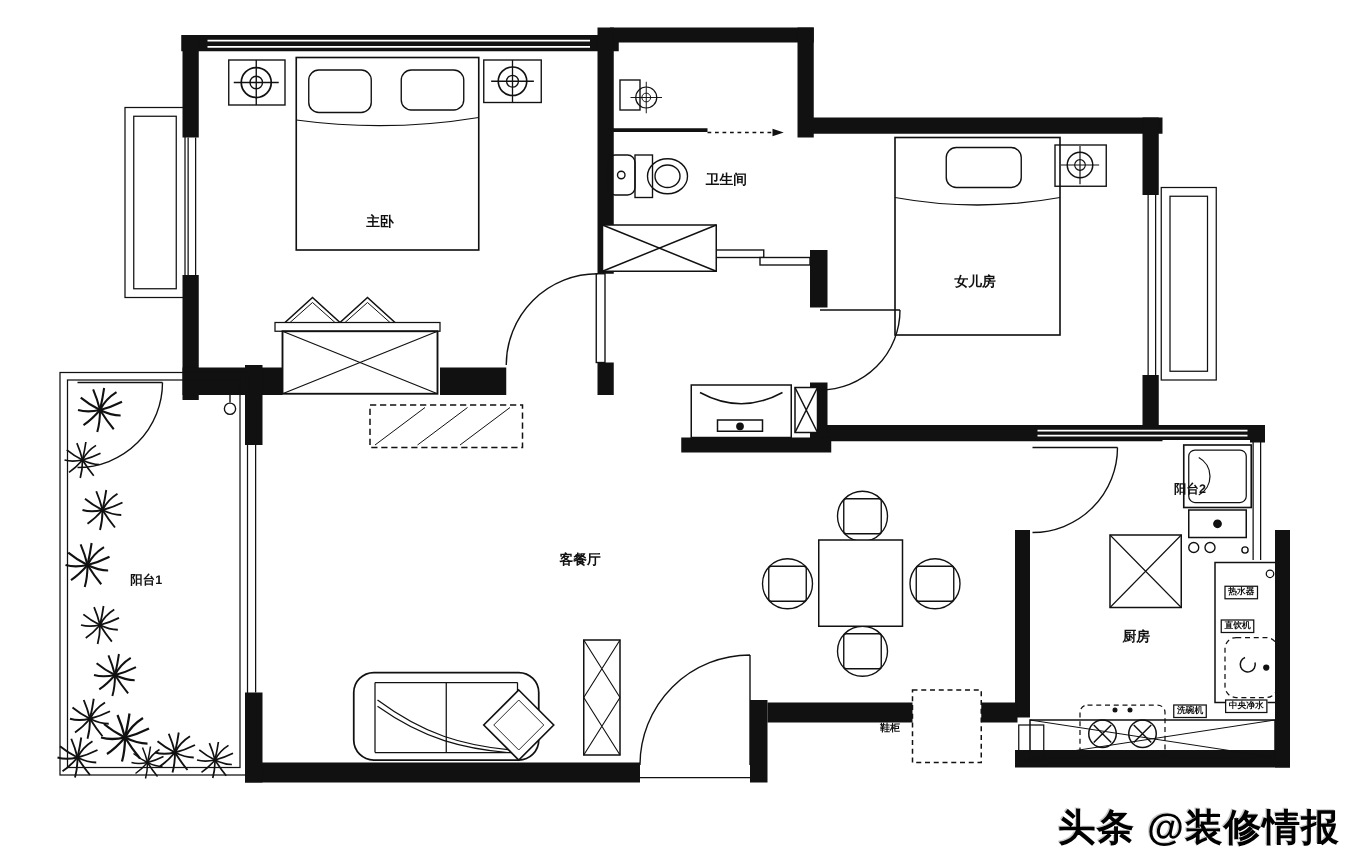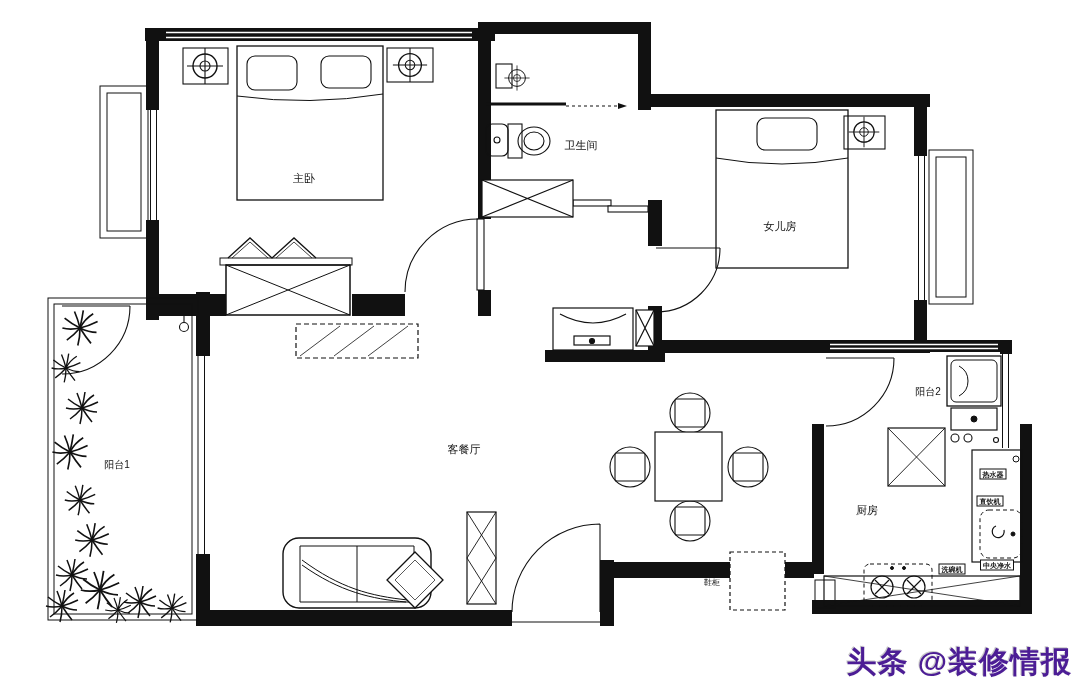--- a/index.html
+++ b/index.html
@@ -1,27 +1,27 @@
 <!DOCTYPE html>
 <html><head>
 <meta charset="utf-8">
 <style>
   html,body{margin:0;padding:0;background:#fff;}
   .canvas{position:relative;width:1080px;height:690px;background:#fff;overflow:hidden;
           font-family:"Liberation Sans","DejaVu Sans",sans-serif;}
   .canvas svg{position:absolute;left:0;top:0;}
-  .lbl{position:absolute;transform:translate(-50%,-50%);color:#111;font-weight:normal;
+  .lbl{position:absolute;transform:translate(-50%,-50%);color:#111;font-weight:bold;
        white-space:nowrap;line-height:1;}
   .room{font-size:11px;}
   .small-room{font-size:10px;}
   .tiny{font-size:8px;}
   .appl{position:absolute;transform:translate(-50%,-50%);font-size:7px;font-weight:bold;
         color:#111;background:#fff;border:1px solid #111;padding:1px 2px;line-height:1;
         white-space:nowrap;}
-  .wm{position:absolute;right:8px;top:642px;font-size:30px;font-weight:bold;color:#4c1d95;
+  .wm{position:absolute;right:8px;top:642px;font-size:30px;font-weight:bold;color:#000000;
       letter-spacing:1px;text-shadow:1px 1px 0 #fdfdfd,-1px -1px 0 #c9c9c9;white-space:nowrap;}
 </style>
 </head>
 <body>
 
 <div class="canvas">
 <svg width="1080" height="690" viewBox="0 0 1080 690">
   <defs>
     <g id="lt" stroke="#111" fill="none">
       <circle r="12" stroke-width="1.4"></circle>
@@ -225,22 +225,22 @@
     <use href="#plant" transform="translate(62,606)"></use>
     <use href="#plant" transform="translate(118,610) scale(0.8)"></use>
   </g>
 </svg>
 
   <div class="lbl room" style="left:304px;top:178px">主卧</div>
   <div class="lbl room" style="left:581px;top:145px">卫生间</div>
   <div class="lbl room" style="left:780px;top:226px">女儿房</div>
   <div class="lbl small-room" style="left:117px;top:465px">阳台1</div>
   <div class="lbl room" style="left:464px;top:449px">客餐厅</div>
-  <div class="lbl small-room" style="left:928px;top:392px">阳台2</div>
-  <div class="lbl room" style="left:867px;top:510px">厨房</div>
+  <div class="lbl small-room" style="left:952px;top:392px">阳台2</div>
+  <div class="lbl room" style="left:909px;top:510px">厨房</div>
   <div class="lbl tiny" style="left:712px;top:583px">鞋柜</div>
 
   <div class="appl" style="left:993px;top:474px">热水器</div>
   <div class="appl" style="left:990px;top:501px">直饮机</div>
   <div class="appl" style="left:952px;top:569px">洗碗机</div>
   <div class="appl" style="left:997px;top:565px">中央净水</div>
 
   <div class="wm">头条 @装修情报</div>
 </div>
 

